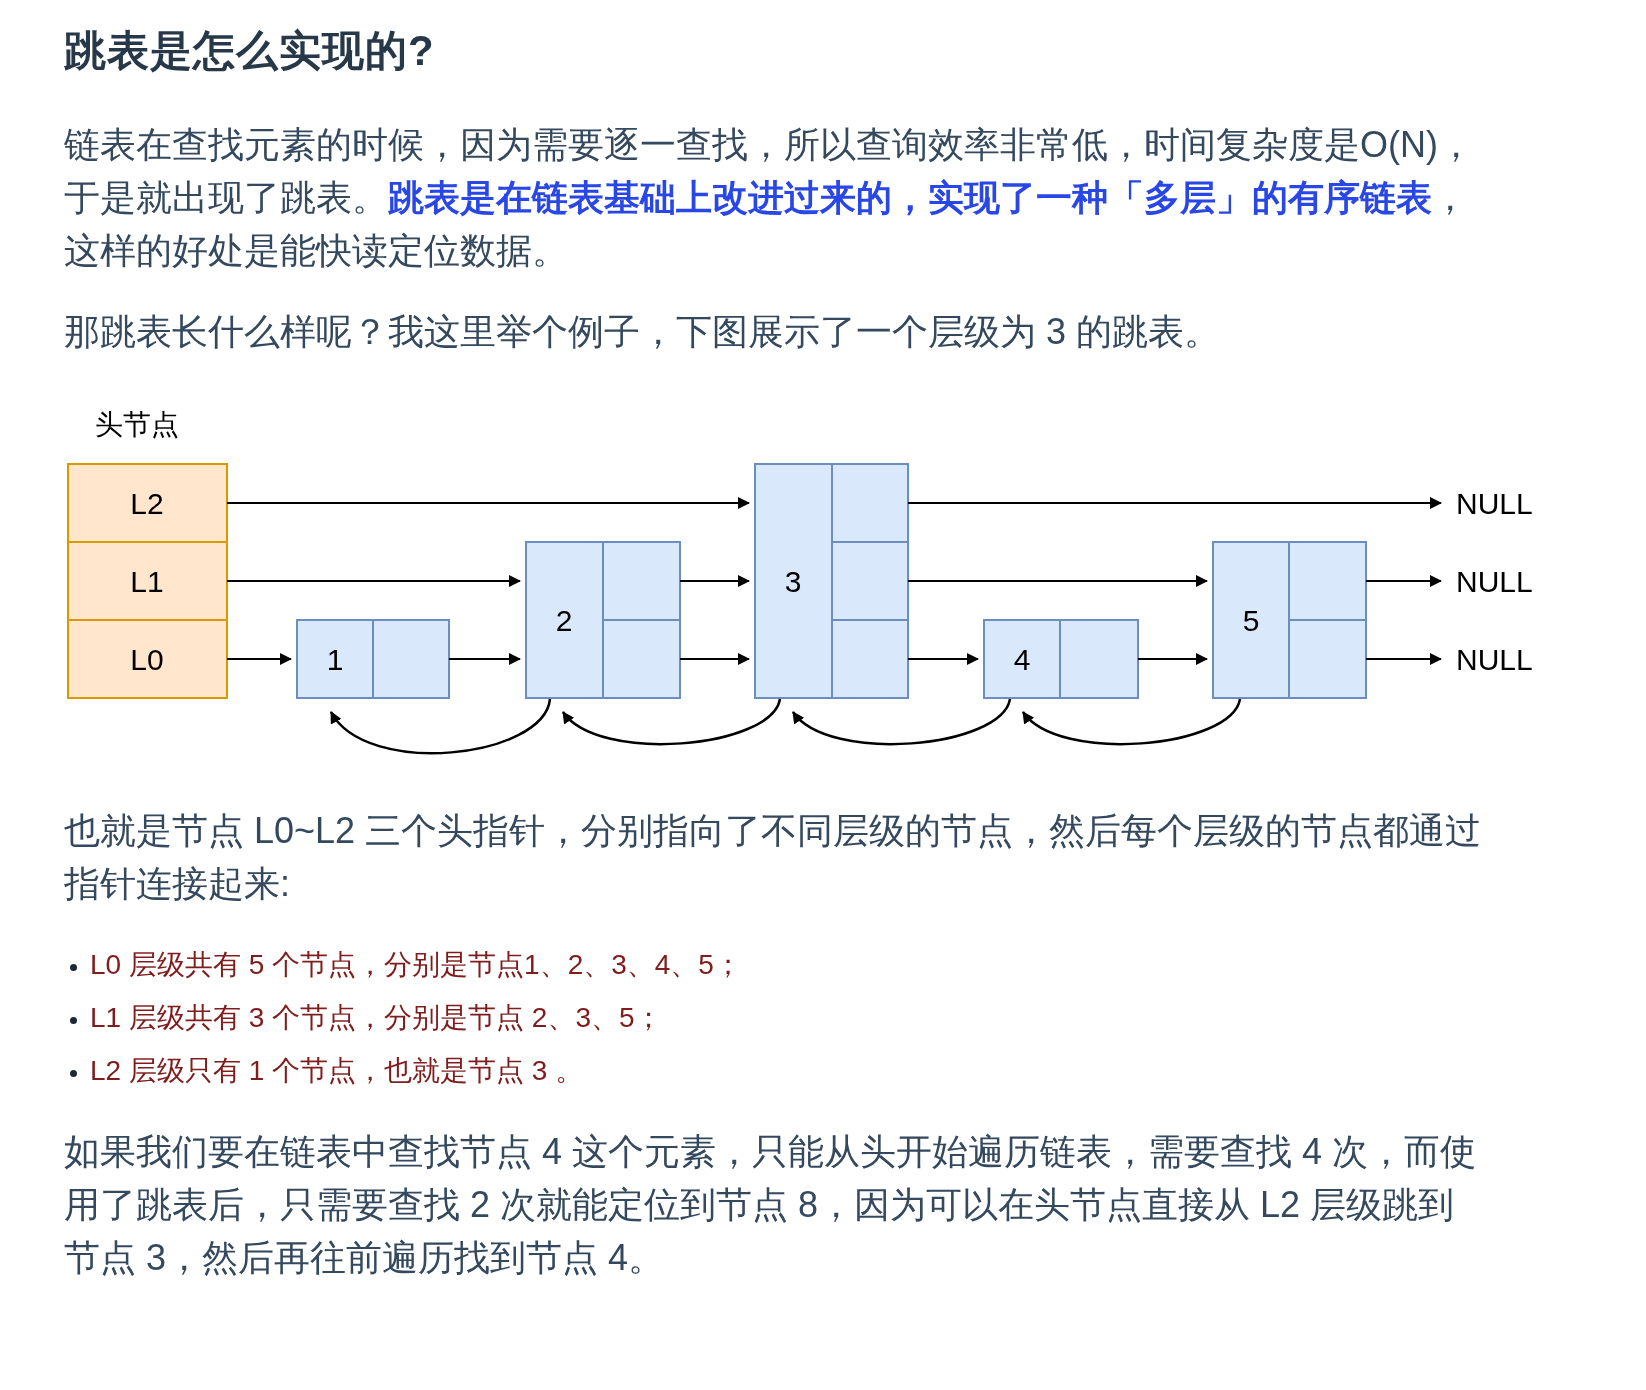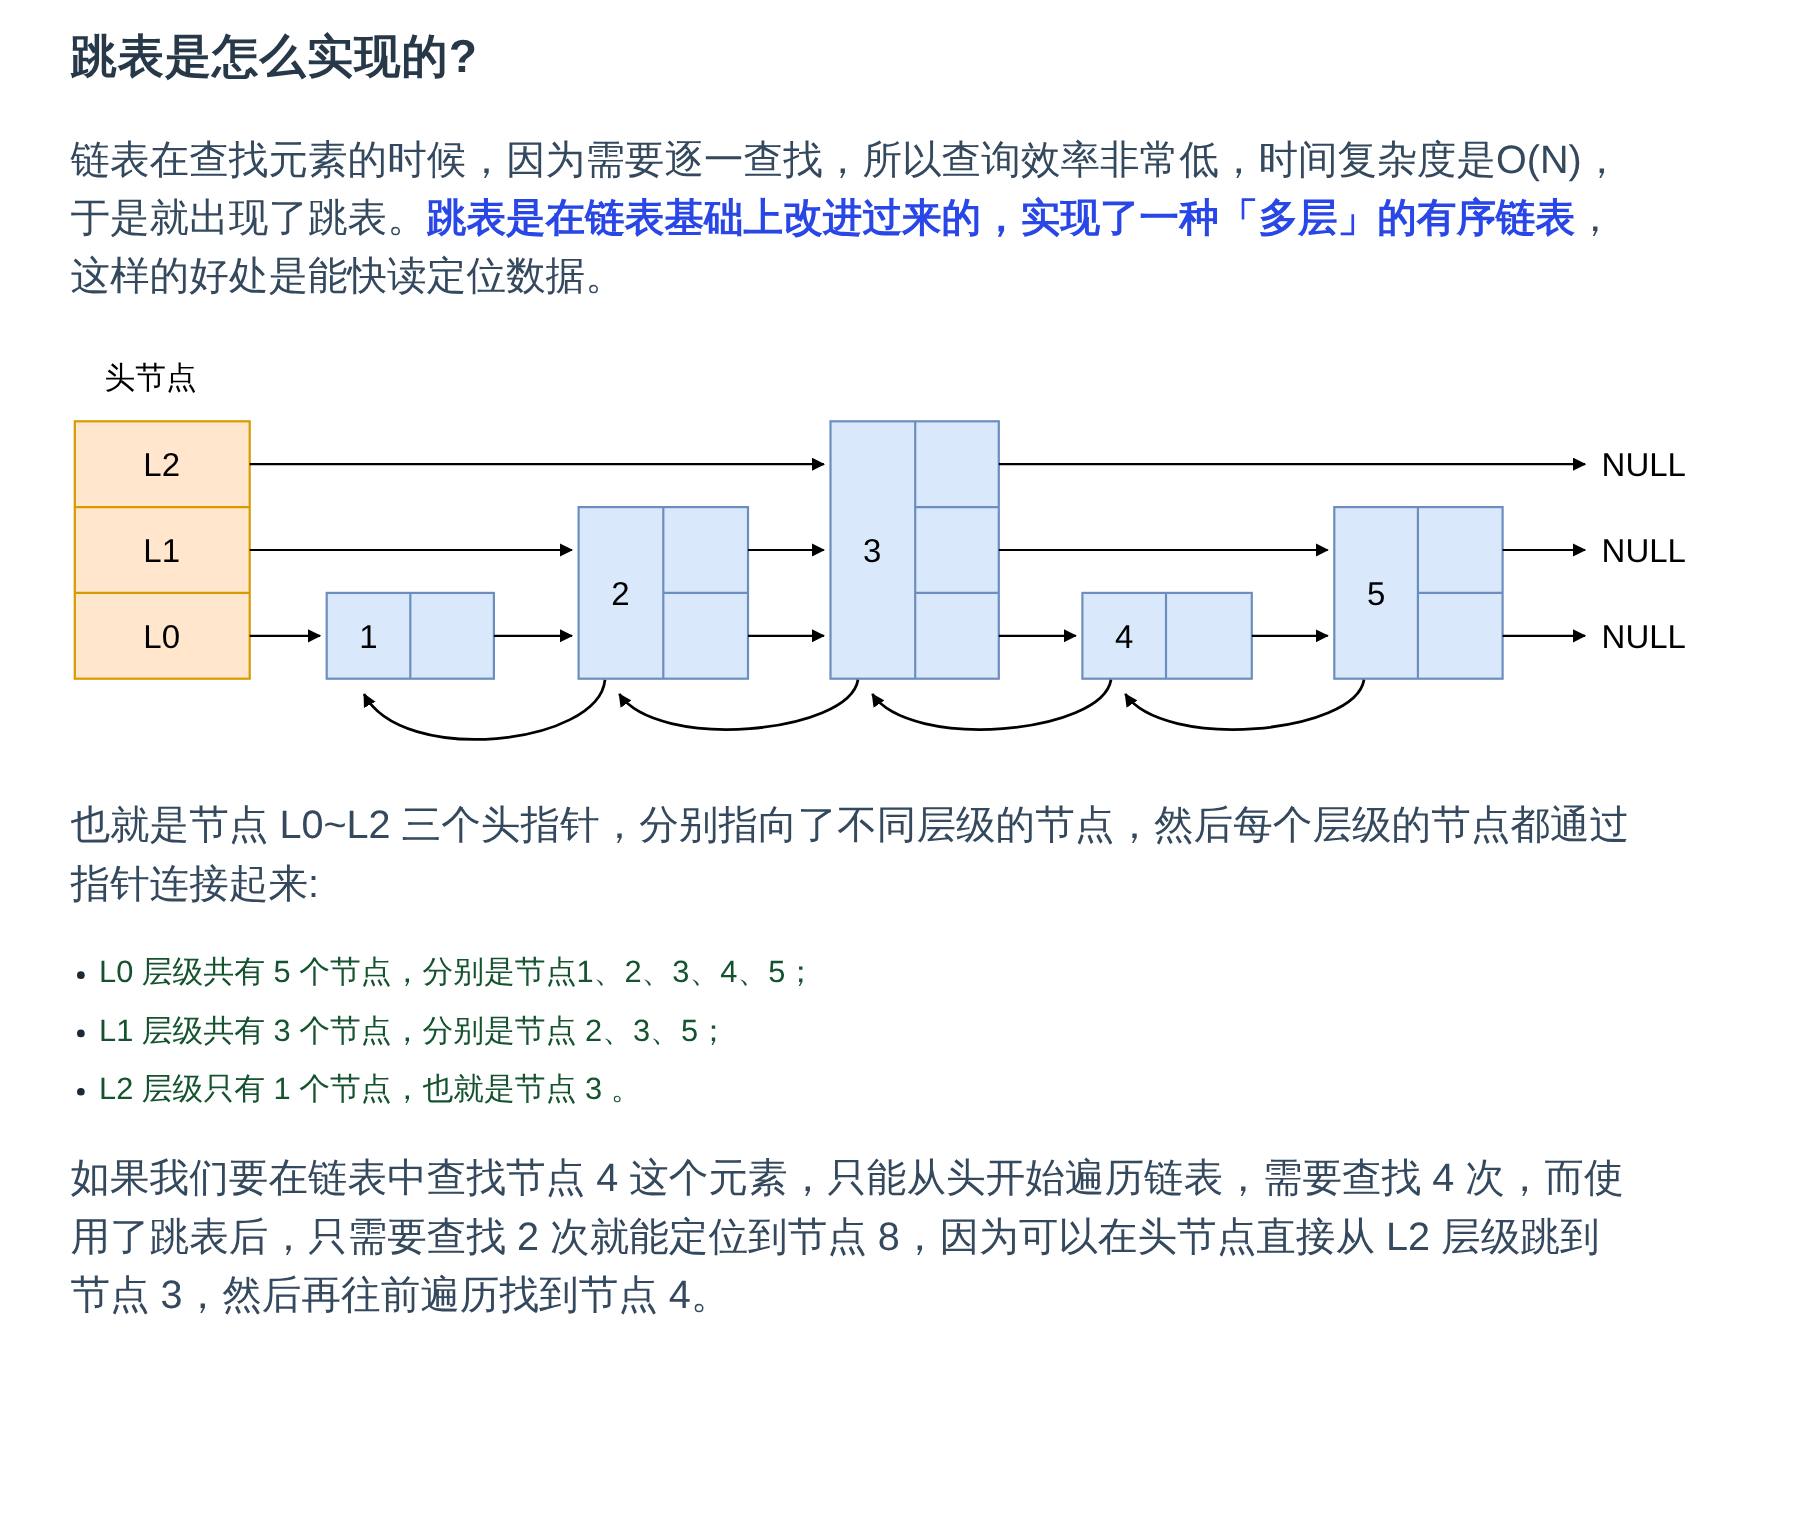--- a/index.html
+++ b/index.html
@@ -3,36 +3,37 @@
 <meta charset="utf-8">
 <style>
   html,body { margin:0; padding:0; background:#ffffff; }
   body { font-family:"Liberation Sans","DejaVu Sans",sans-serif; color:#34495e; }
   .page { width:1646px; min-height:1390px; box-sizing:border-box; padding:26px 64px 30px 64px; background:#fff; }
   .content { width:1420px; }
   h1.title { font-size:42px; line-height:50px; color:#273849; font-weight:700; margin:0 0 42px 0; letter-spacing:1px; }
   p.body-text { font-size:36px; line-height:53px; margin:28px 0; color:#34495e; }
   .hl { color:#2946e6; font-weight:700; }
   ul.bullet-list { margin:26px 0; padding-left:26px; }
-  ul.bullet-list li { font-size:28px; line-height:53px; color:#14532d; }
+  ul.bullet-list li { font-size:28px; line-height:53px; color:#7f1d1d; }
   ul.bullet-list li::marker { color:#1d2a36; font-size:22px; }
   .diagram-wrap { margin:20px 0 0 0; width:1540px; height:390px; position:relative; }
   .diagram-wrap svg { display:block; }
   svg text.diagram-label { font-family:"Liberation Sans","DejaVu Sans",sans-serif; fill:#000; }
 </style>
 </head>
 <body>
 
 <div class="page">
   <div class="content">
 
     <h1 class="title">跳表是怎么实现的?</h1>
 
     <p class="body-text"><span>链表在查找元素的时候，因为需要逐一查找，所以查询效率非常低，时间复杂度是O(N)，于是就出现了跳表。</span><span class="hl">跳表是在链表基础上改进过来的，实现了一种「多层」的有序链表</span><span>，这样的好处是能快读定位数据。</span></p>
 
+    <p class="body-text">那跳表长什么样呢？我这里举个例子，下图展示了一个层级为 3 的跳表。</p>
 
     <div class="diagram-wrap">
       <svg width="1540" height="390" viewBox="0 0 1540 390">
         <defs>
           <marker id="arrowF" markerWidth="16" markerHeight="14" refX="11" refY="6" orient="auto" markerUnits="userSpaceOnUse">
             <path d="M0,0 L12,6 L0,12 z" fill="#000"></path>
           </marker>
         </defs>
 
         <text x="73" y="48" text-anchor="middle" font-size="28" class="diagram-label">头节点</text>

